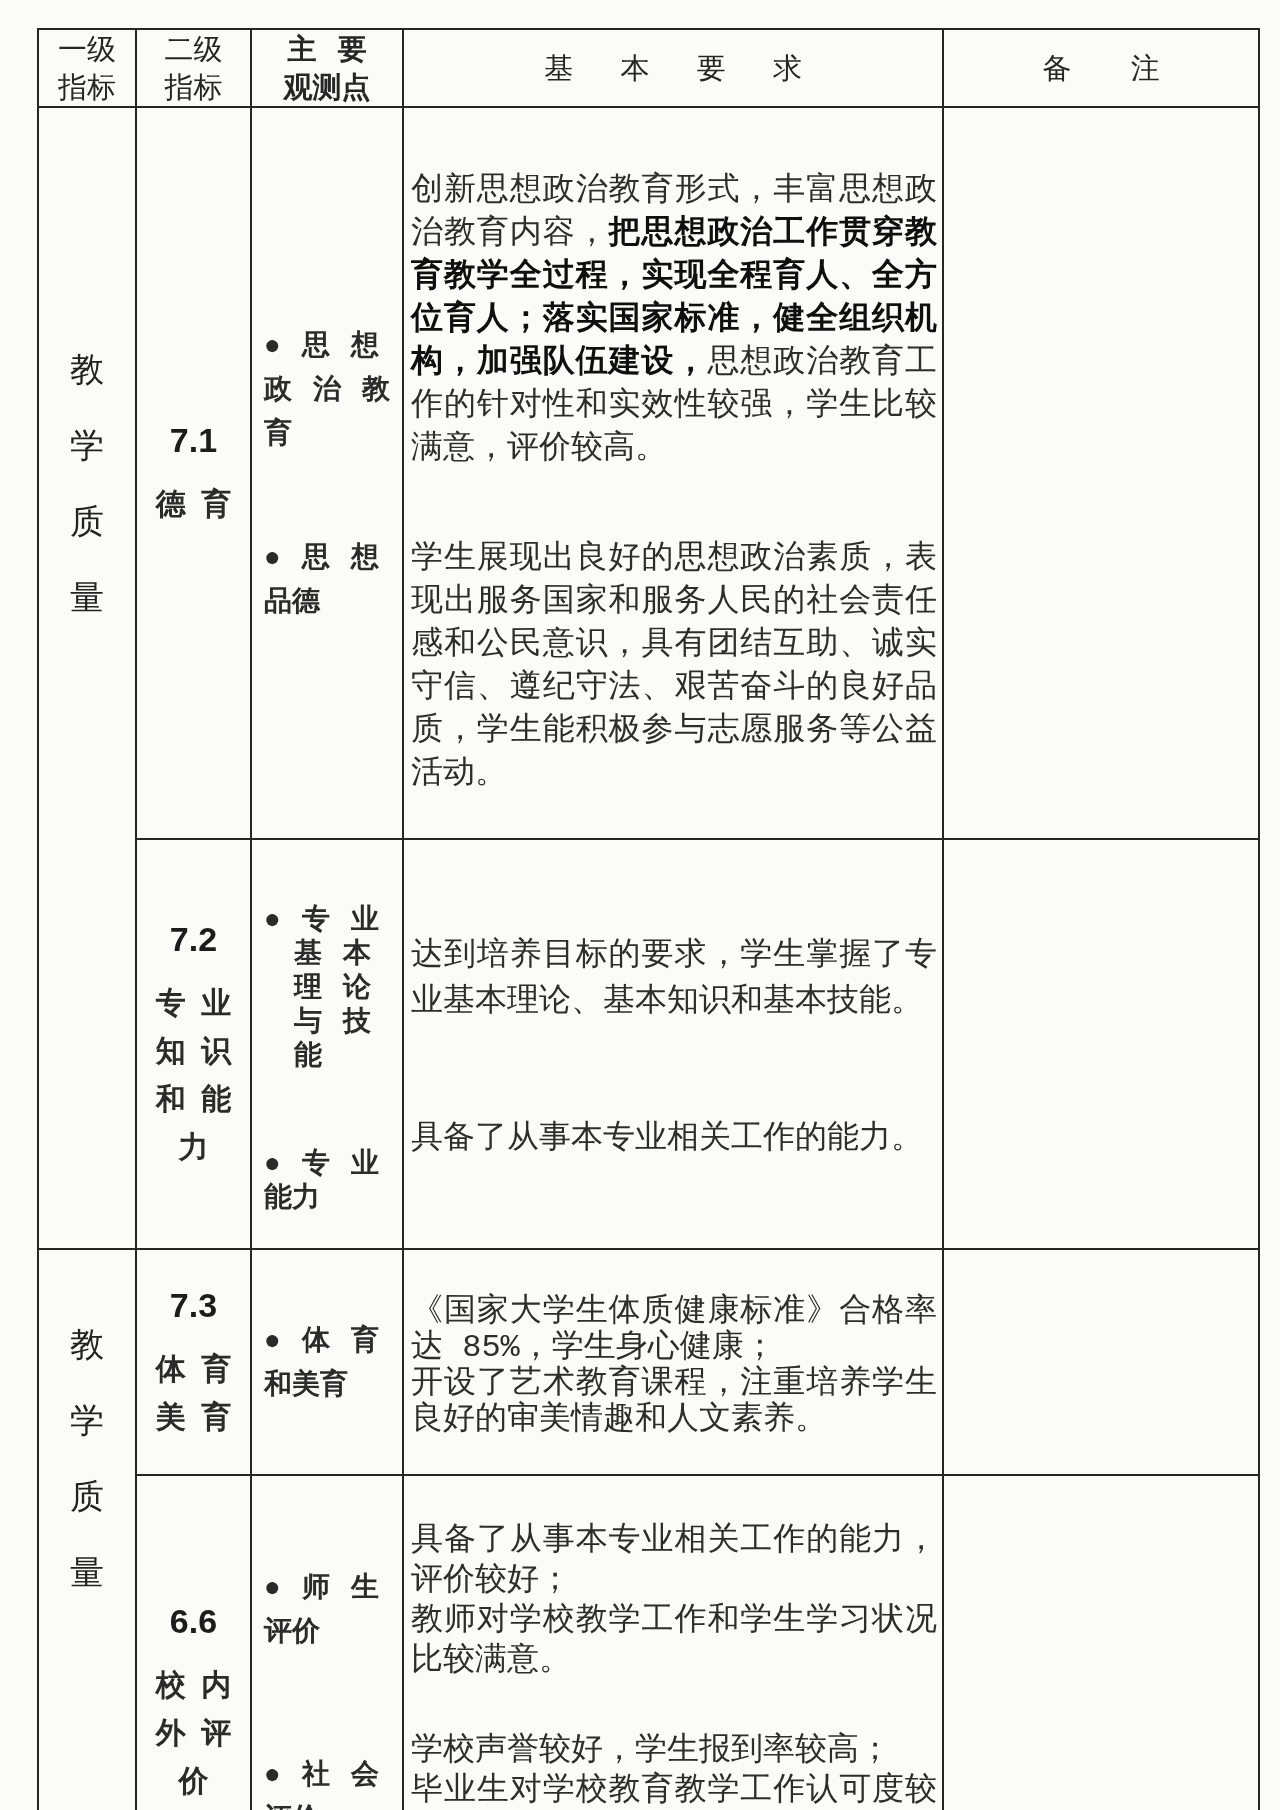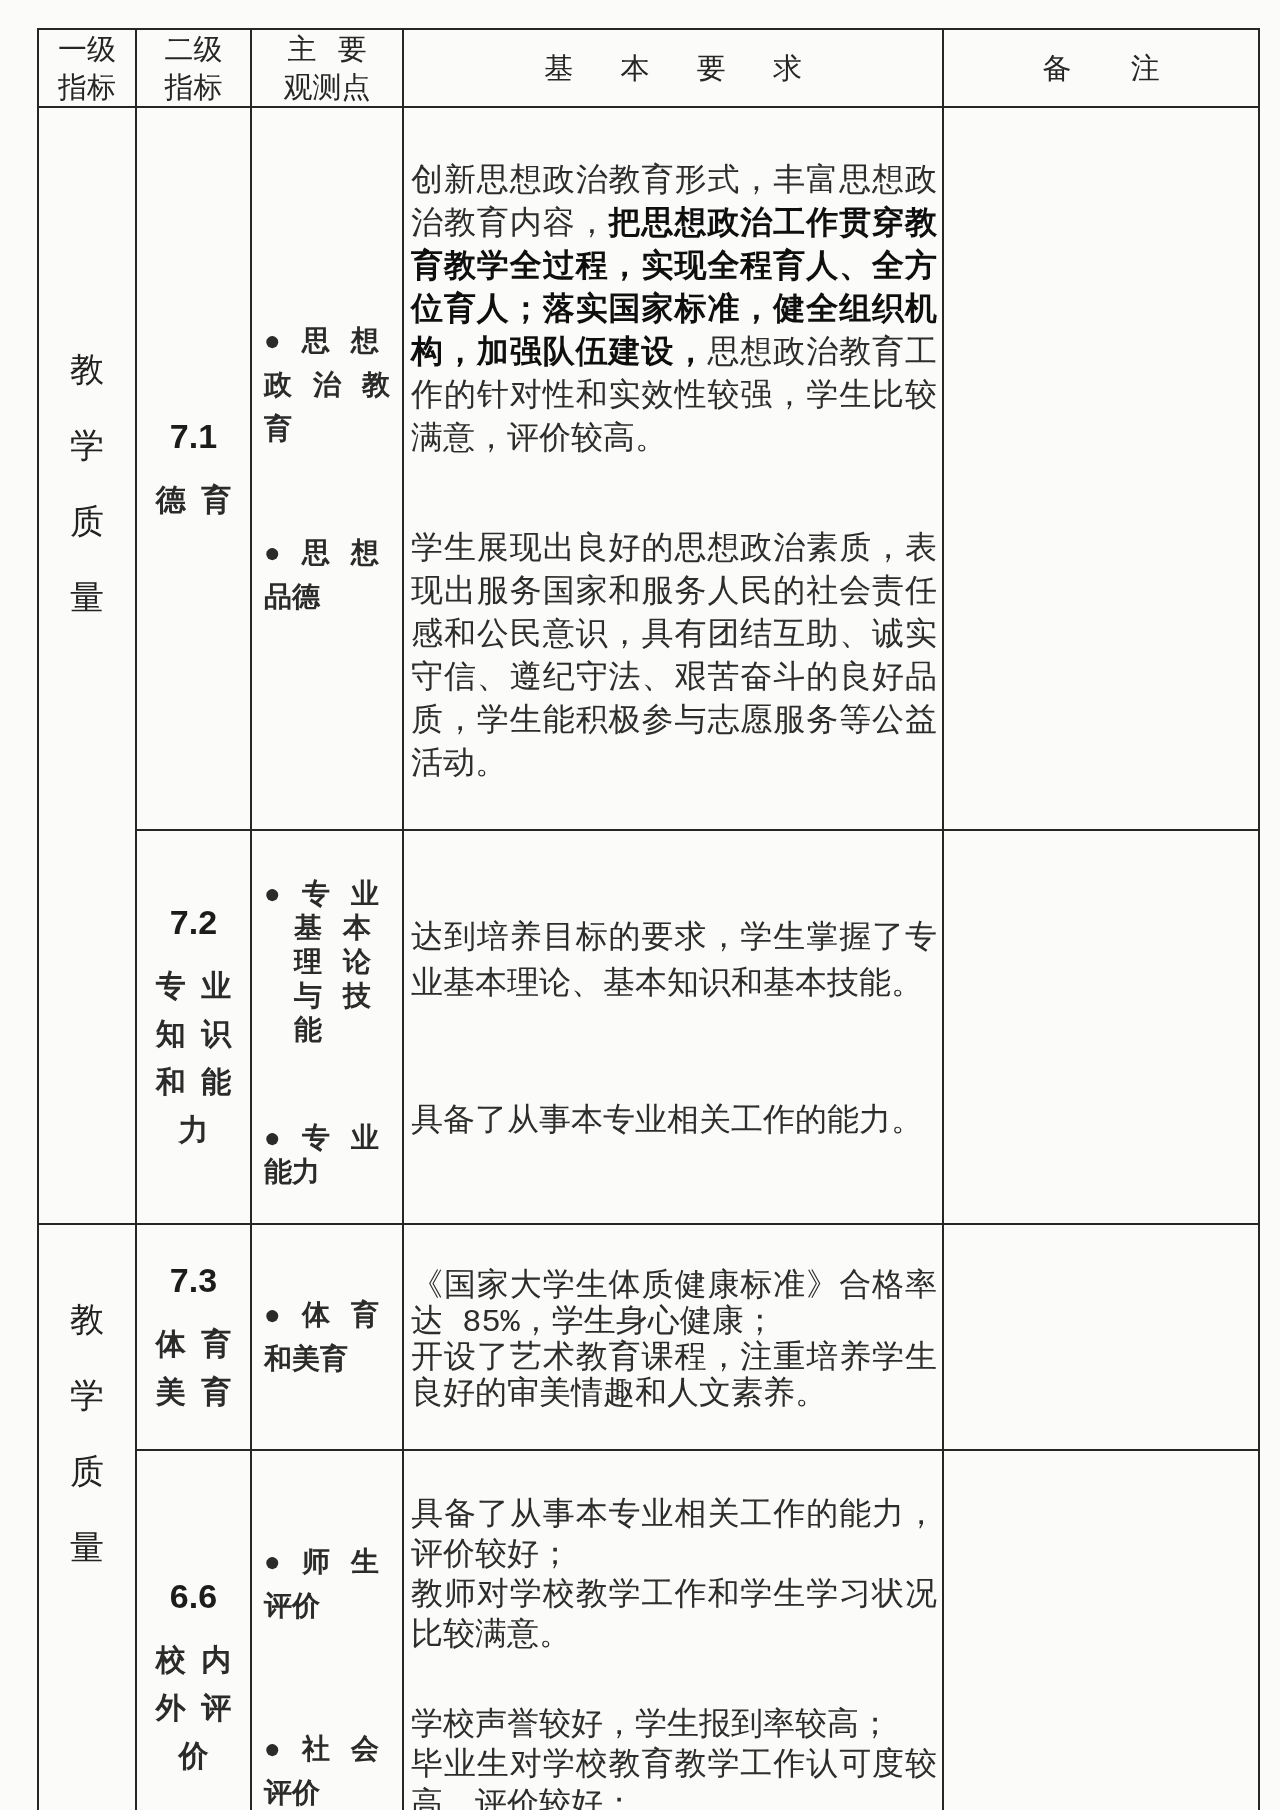--- a/index.html
+++ b/index.html
@@ -14,21 +14,21 @@
   }
   td,th{
     border:2px solid #262626;padding:0;vertical-align:middle;
     font-weight:normal;overflow:hidden;
   }
   
   tr.hdr th{
     font-size:29px;line-height:38px;text-align:center;white-space:pre-line;
     color:#262626;
   }
-  th.c3{word-spacing:14px;}
+  th.c3{word-spacing:14px;font-weight:bold;}
   th.c4{word-spacing:40px;}
   th.c5{word-spacing:52px;}
   
   td.tier1{
     vertical-align:top;text-align:center;white-space:pre-line;
     font-size:34px;line-height:76px;color:#222;
   }
   td.tier1.g1{padding-top:224px;}
   td.tier1.g2{padding-top:57px;}
   
@@ -39,32 +39,32 @@
   }
   td.sub .subname{font-size:30px;line-height:48px;word-spacing:8px;color:#2b2b2b;font-weight:bold;}
   
   td.obs{
     vertical-align:middle;text-align:left;
     font-size:28px;line-height:44px;white-space:pre-line;word-spacing:14px;
     padding:0 8px 0 12px;color:#2b2b2b;
   }
   td.obs .pt{margin:0;font-weight:bold;}
   tr.r71 td.obs .pt + .pt{margin-top:36px;}
-  tr.r72 td.obs{vertical-align:top;padding-top:12px;line-height:34px;margin-left:38px;}
+  tr.r72 td.obs{vertical-align:top;padding-top:28px;line-height:34px;margin-left:38px;}
   tr.r72 td.obs .pt + .pt{margin-top:40px;}
   tr.r74 td.obs .pt + .pt{margin-top:55px;}
   td.obs .pt.hang{margin-left:30px;text-indent:-30px;}
   
   td.req{
     vertical-align:top;text-align:justify;white-space:pre-line;
     font-size:32px;padding:0 5px 0 7px;color:#2d2d2d;
   }
   td.req p{margin:0;}
   td.req .b{font-weight:bold;color:#0f0f0f;}
-  tr.r71 td.req{line-height:43px;padding-top:7px;}
+  tr.r71 td.req{line-height:43px;padding-top:16px;}
   tr.r71 td.req p + p{margin-top:26px;font-family:Liberation Mono, monospace;}
   tr.r72 td.req{vertical-align:middle;line-height:46px;}
   tr.r72 td.req p + p{margin-top:45px;}
   tr.r73 td.req{line-height:36px;padding-top:8px;font-family:Liberation Mono, monospace;}
   tr.r74 td.req{line-height:40px;padding-top:2px;}
   tr.r74 td.req p + p{margin-top:10px;}
   td.remark{background:transparent;}
 </style>
 </head>
 <body>

